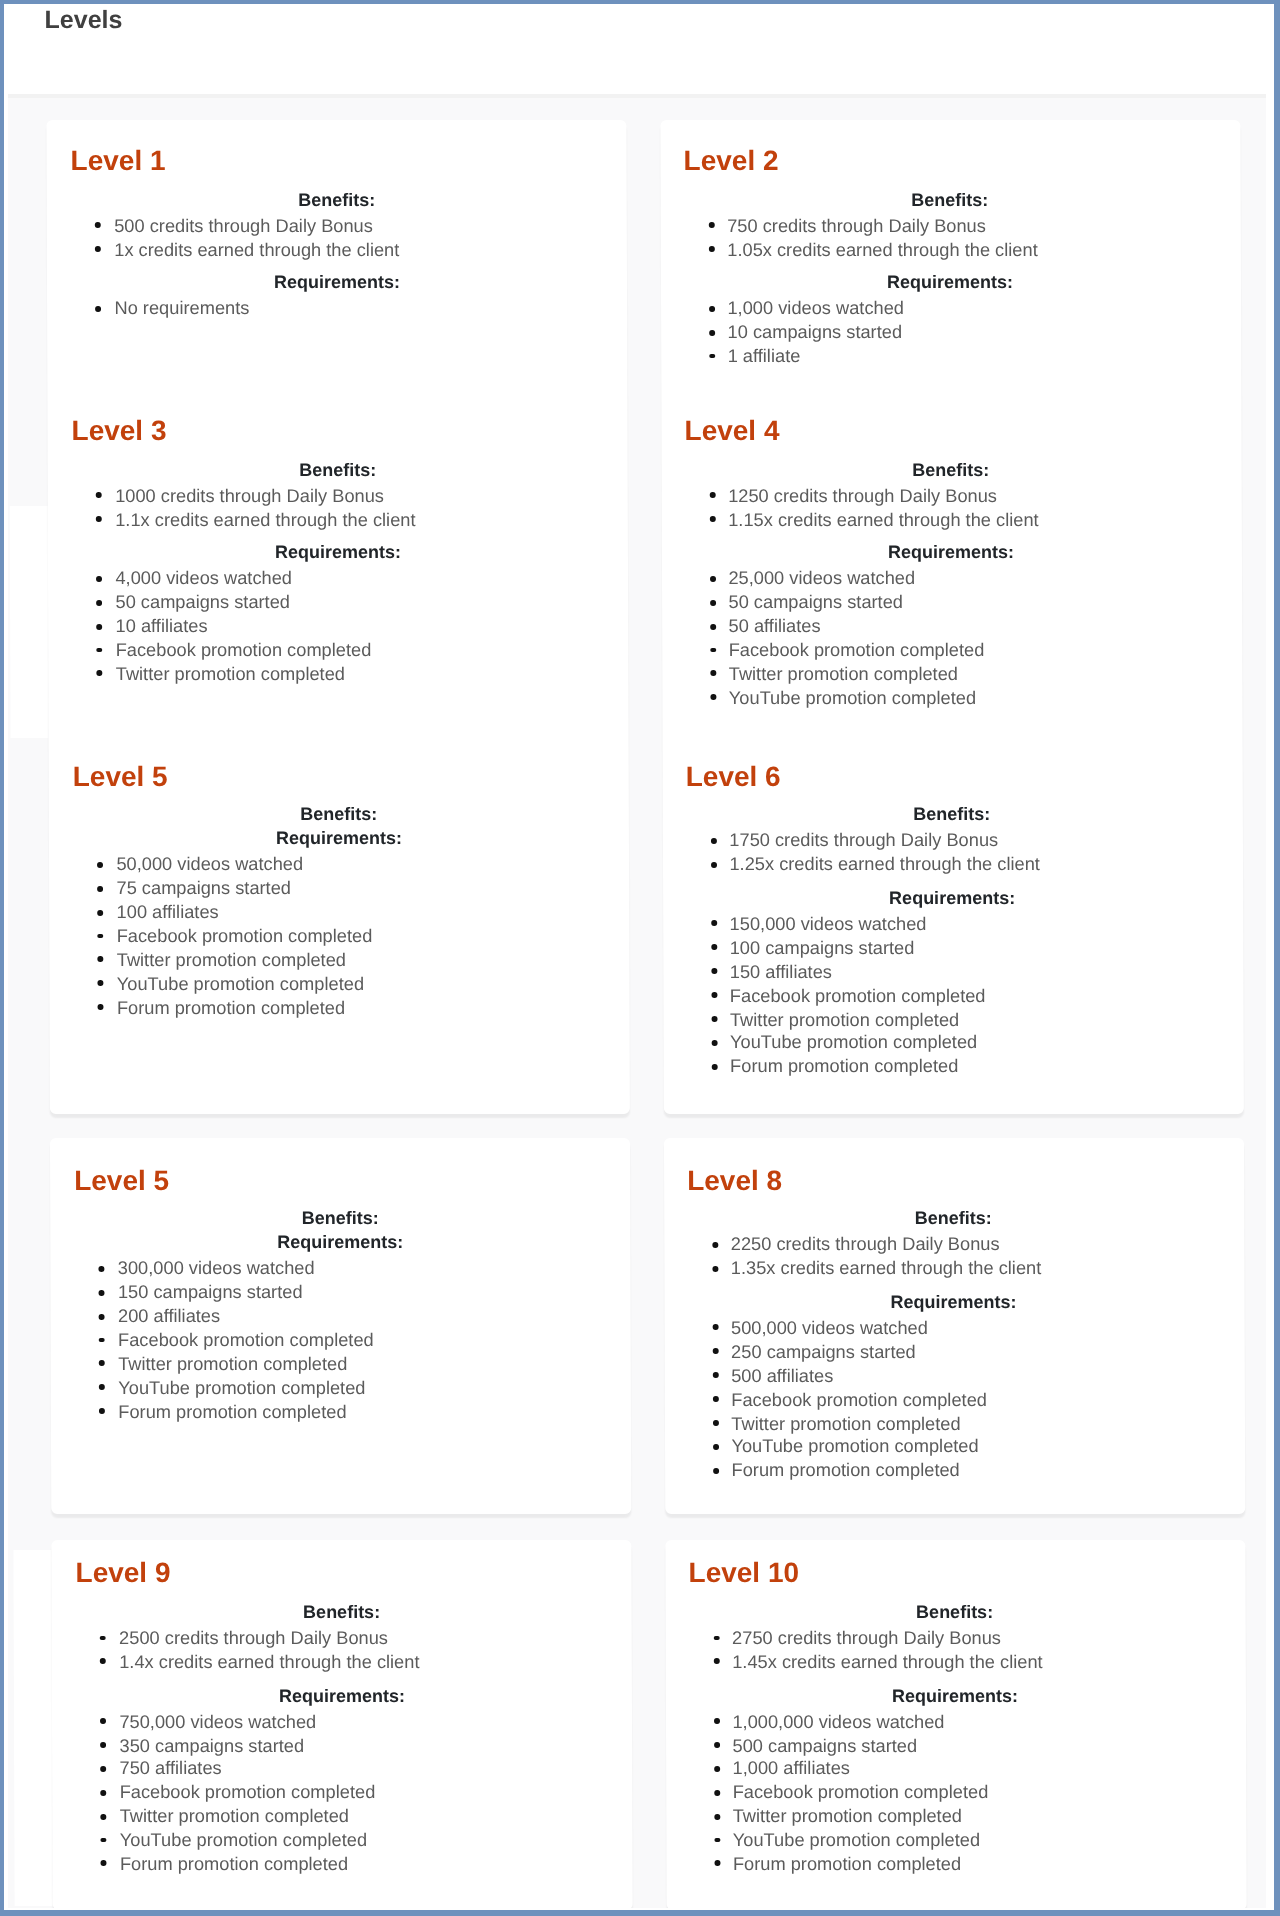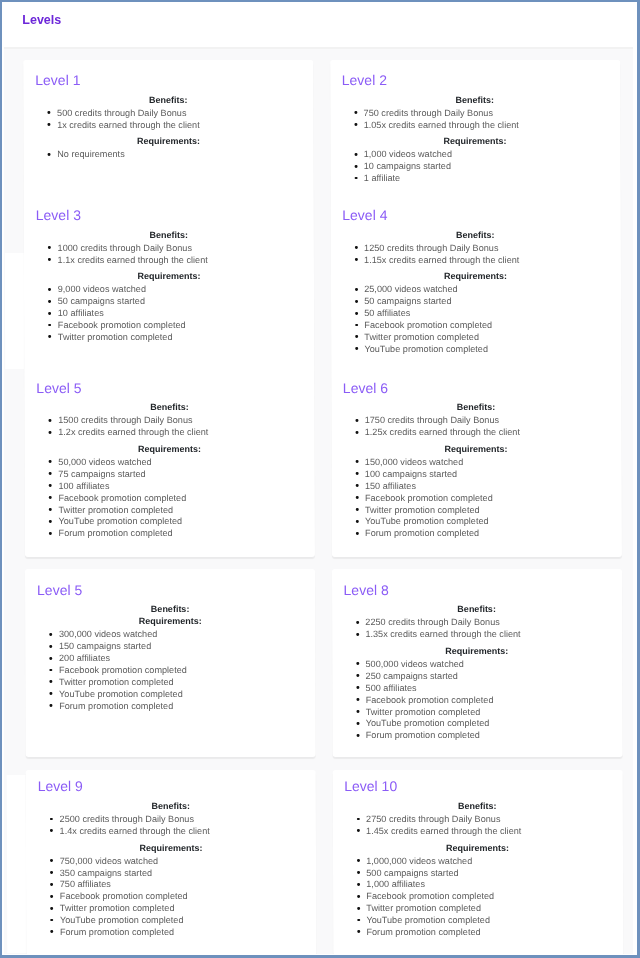--- a/index.html
+++ b/index.html
@@ -19,23 +19,23 @@
     box-sizing:border-box;
     border-style:solid; border-color:#6e91bd;
     border-width:2px 3px 3px 2px;
     pointer-events:none;
   }
   .header {
     position:absolute; left:0; top:0; width:640px; height:47px;
     background:#ffffff;
   }
   .header-title {
-    position:absolute; left:22.3px; top:13px;
+    position:absolute; left:22.3px; top:3px;
     margin:0; padding:0;
-    font-size:12.5px; font-weight:bold; color:#6d28d9; line-height:14px;
+    font-size:12.5px; font-weight:bold; color:#404040; line-height:14px;
   }
   .content {
     position:absolute; left:4px; top:47px; width:628.6px; height:906.6px;
     background:#f9f9fa;
     border-top:2px solid #f2f2f2;
     box-sizing:border-box;
   }
   .cards-clip {
     position:absolute; left:0; top:0; width:640px; height:953.6px;
     overflow:hidden;
@@ -54,22 +54,22 @@
   .card-col.left { left:0; }
   .card-col.right { left:306.5px; }
   .lvl-row { position:absolute; left:0; top:0; width:100%; display:flex; }
   .lvl {
     width:290px; box-sizing:border-box;
     padding:0 12px 0 12px;
   }
   .lvl + .lvl { margin-left:16.5px; }
   .lvl-title {
     margin:0 0 4.8px 0; padding:0;
-    font-size:14px; font-weight:normal; line-height:18px;
-    color:#8b5cf6;
+    font-size:14px; font-weight:bold; line-height:18px;
+    color:#c2410c;
   }
   .sec-head {
     margin:0; padding:0;
     font-size:9px; font-weight:bold; line-height:12px;
     color:#212529;
     text-align:center;
   }
   .sec-list {
     margin:2px 0 3.7px 0; padding:0 0 0 21.7px;
     list-style:none;
@@ -129,21 +129,21 @@
     <div class="lvl-row" style="top:146.3px">
       <div class="lvl">
         <h2 class="lvl-title">Level 3</h2>
         <h3 class="sec-head">Benefits:</h3>
         <ul class="sec-list">
           <li class="li">1000 credits through Daily Bonus</li>
           <li class="li">1.1x credits earned through the client</li>
         </ul>
         <h3 class="sec-head">Requirements:</h3>
         <ul class="sec-list">
-          <li class="li">9,000 videos watched</li>
+          <li class="li">4,000 videos watched</li>
           <li class="li">50 campaigns started</li>
           <li class="li">10 affiliates</li>
           <li class="li">Facebook promotion completed</li>
           <li class="li">Twitter promotion completed</li>
         </ul>
       </div>
       <div class="lvl">
         <h2 class="lvl-title">Level 4</h2>
         <h3 class="sec-head">Benefits:</h3>
         <ul class="sec-list">
@@ -158,24 +158,20 @@
           <li class="li">Facebook promotion completed</li>
           <li class="li">Twitter promotion completed</li>
           <li class="li">YouTube promotion completed</li>
         </ul>
       </div>
     </div>
     <div class="lvl-row" style="top:318.8px">
       <div class="lvl">
         <h2 class="lvl-title">Level 5</h2>
         <h3 class="sec-head">Benefits:</h3>
-        <ul class="sec-list">
-          <li class="li">1500 credits through Daily Bonus</li>
-          <li class="li">1.2x credits earned through the client</li>
-        </ul>
         <h3 class="sec-head">Requirements:</h3>
         <ul class="sec-list">
           <li class="li">50,000 videos watched</li>
           <li class="li">75 campaigns started</li>
           <li class="li">100 affiliates</li>
           <li class="li">Facebook promotion completed</li>
           <li class="li">Twitter promotion completed</li>
           <li class="li">YouTube promotion completed</li>
           <li class="li">Forum promotion completed</li>
         </ul>

